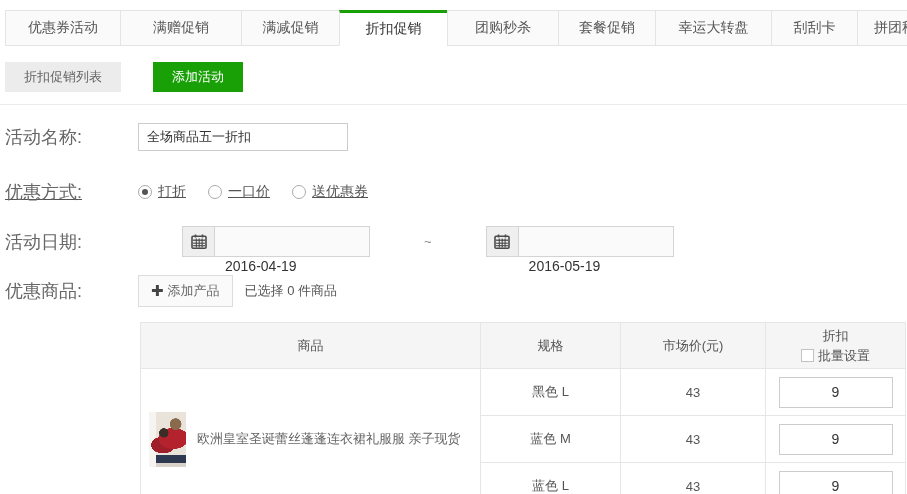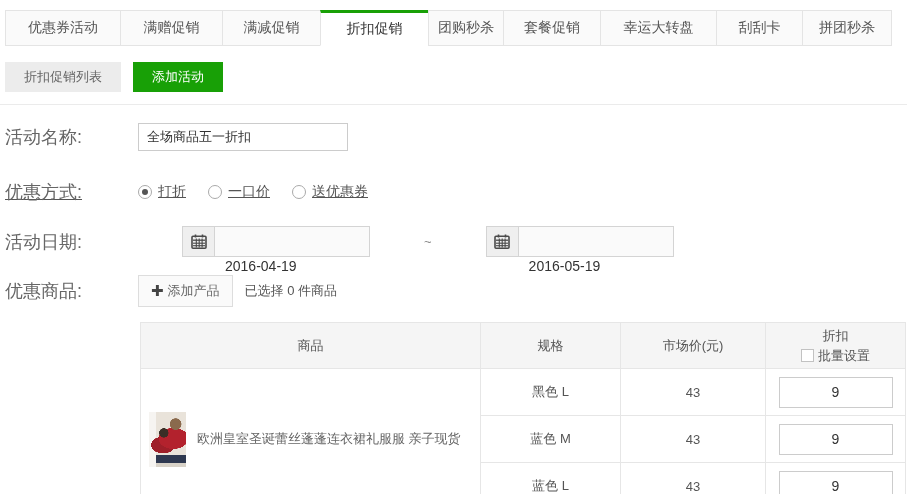--- a/index.html
+++ b/index.html
@@ -35,21 +35,21 @@
   .tab:first-child { margin-left:0; }
   .tab.active {
     background:#fff;
     border-top:3px solid #18a006;
     border-bottom:1px solid #fff;
     color:#333;
     text-align:right;
   }
 
   
-  .subnav { margin:16px 4px 0 5px; display:flex; align-items:center; }
+  .subnav { margin:16px 4px 0 5px; display:flex; align-items:center;gap:20px; }
   .btn-list {
     height:30px; padding:0 19px;
     background:#ececec; border:none;
     font-size:13px; color:#666;
     font-family:inherit; cursor:pointer;
   }
   .btn-add {
     height:30px; padding:0 19px; margin-left:12px;
     background:#18a006; border:none;
     font-size:13px; color:#fff;
@@ -156,24 +156,24 @@
     font-family:inherit; outline:none; background:#fff;
   }
 </style>
 </head>
 <body>
 
 <div class="page">
 
   <div class="tabbar">
     <div class="tab" style="width:116px">优惠券活动</div>
-    <div class="tab" style="width:103px">满赠促销</div>
+    <div class="tab" style="width:122px">满赠促销</div>
     <div class="tab" style="width:99px">满减促销</div>
     <div class="tab active" style="width:109px">折扣促销</div>
-    <div class="tab" style="width:76px">团购秒杀</div>
+    <div class="tab" style="width:112px">团购秒杀</div>
     <div class="tab" style="width:98px">套餐促销</div>
     <div class="tab" style="width:117px">幸运大转盘</div>
     <div class="tab" style="width:87px">刮刮卡</div>
     <div class="tab" style="width:90px">拼团秒杀</div>
   </div>
 
   <div class="subnav">
     <button class="btn-list">折扣促销列表</button>
     <button class="btn-add">添加活动</button>
   </div>

